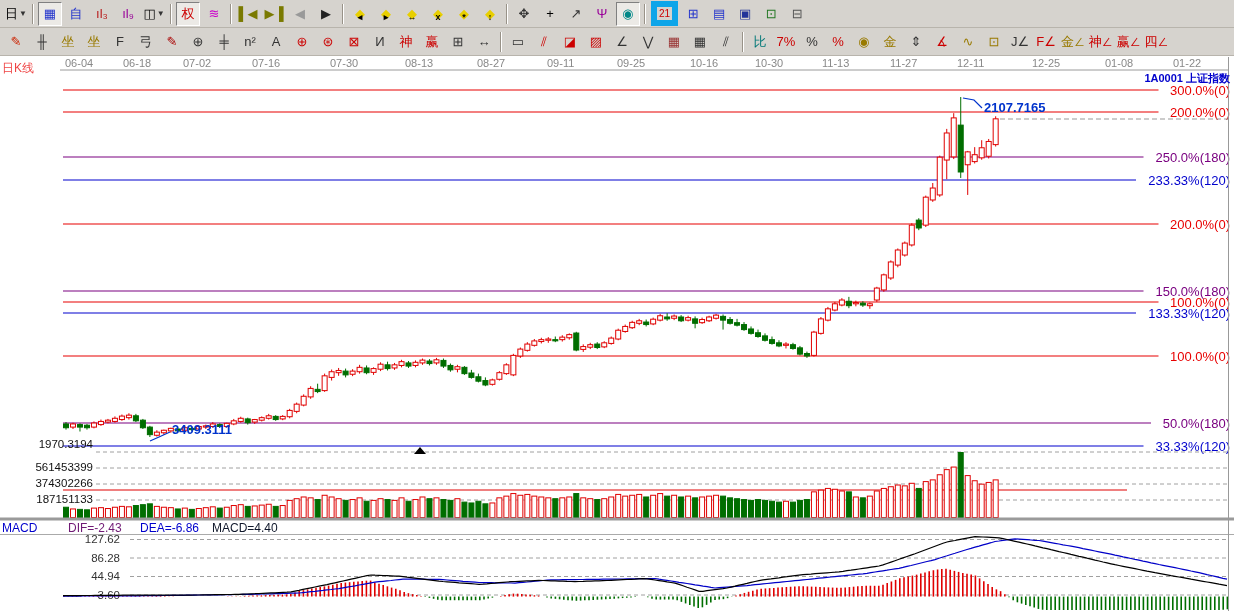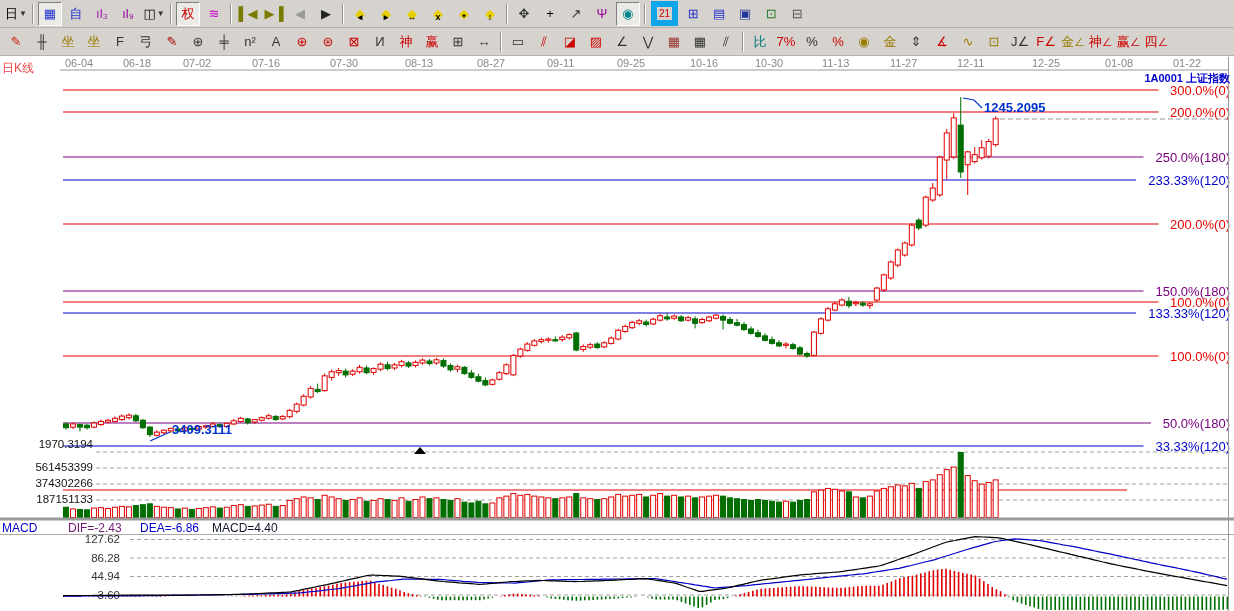--- a/index.html
+++ b/index.html
@@ -43,21 +43,21 @@
         <span class="dd">▼</span>
       </div>
       <div class="tsep"></div>
       <div class="tbtn pressed">
         <span class="g" style="color: rgb(34, 51, 204);">▦</span>
       </div>
       <div class="tbtn">
         <span class="g" style="color: rgb(34, 51, 204);">自</span>
       </div>
       <div class="tbtn">
-        <span class="g" style="color: #a21caf;">ıl₃</span>
+        <span class="g" style="color: #b91c1c;">ıl₃</span>
       </div>
       <div class="tbtn">
         <span class="g" style="color: rgb(153, 0, 153);">ıl₉</span>
       </div>
       <div class="tbtn">
         <span class="g" style="color: rgb(0, 0, 0);">◫</span>
         <span class="dd">▼</span>
       </div>
       <div class="tsep"></div>
       <div class="tbtn pressed">
@@ -1004,21 +1004,21 @@
         <line x1="1214.8000000000065" y1="596.6" x2="1214.8000000000065" y2="610" stroke="#006e00" stroke-width="1.6"></line>
         <line x1="1219.0000000000066" y1="596.6" x2="1219.0000000000066" y2="610" stroke="#006e00" stroke-width="1.6"></line>
         <line x1="1223.2000000000066" y1="596.6" x2="1223.2000000000066" y2="609.763925358851" stroke="#006e00" stroke-width="1.6"></line>
         <line x1="1227.4000000000067" y1="596.6" x2="1227.4000000000067" y2="609.3072406698558" stroke="#006e00" stroke-width="1.6"></line>
         <polyline points="63,596.1 67,596.1 71,596.1 75,596.1 79,596.1 83,596.0 87,596.0 91,596.0 95,596.0 99,596.0 103,595.9 107,595.9 111,595.9 115,595.9 119,595.9 123,595.8 127,595.8 131,595.8 135,595.8 139,595.8 143,595.7 147,595.7 151,595.7 155,595.6 159,595.6 163,595.5 167,595.5 171,595.4 175,595.4 179,595.3 183,595.3 187,595.2 191,595.1 195,595.1 199,595.0 203,595.0 207,594.9 211,594.9 215,594.8 219,594.8 223,594.7 227,594.7 231,594.6 235,594.5 239,594.5 243,594.4 247,594.4 251,594.3 255,594.2 259,594.1 263,594.0 267,593.9 271,593.8 275,593.7 279,593.6 283,593.4 287,593.3 291,593.2 295,593.1 299,593.0 303,592.6 307,592.2 311,591.7 315,591.3 319,590.8 323,590.4 327,589.9 331,589.5 335,589.0 339,588.6 343,587.9 347,587.2 351,586.5 355,585.8 359,585.0 363,584.3 367,583.6 371,582.9 375,582.2 379,581.7 383,581.3 387,580.9 391,580.5 395,580.0 399,579.6 403,579.2 407,579.0 411,579.1 415,579.1 419,579.2 423,579.2 427,579.3 431,579.3 435,579.4 439,579.4 443,579.7 447,580.0 451,580.3 455,580.6 459,580.9 463,581.3 467,581.6 471,581.9 475,582.2 479,582.5 483,582.6 487,582.7 491,582.7 495,582.8 499,582.8 503,582.9 507,583.0 511,583.0 515,583.1 519,582.7 523,582.3 527,582.0 531,581.6 535,581.2 539,580.9 543,580.5 547,580.2 551,579.9 555,579.8 559,579.8 563,579.7 567,579.7 571,579.6 575,579.6 579,579.5 583,579.5 587,579.4 591,579.4 595,579.3 599,579.3 603,579.2 607,579.2 611,579.1 615,579.1 619,579.0 623,579.0 627,578.9 631,578.8 635,578.8 639,578.7 643,578.7 647,578.6 651,578.6 655,578.5 659,579.2 663,579.8 667,580.4 671,581.0 675,581.6 679,582.3 683,582.9 687,583.5 691,584.1 695,584.8 699,585.4 703,586.1 707,586.7 711,587.4 715,588.0 719,587.7 723,587.4 727,587.1 731,586.8 735,586.5 739,586.2 743,585.9 747,585.6 751,585.2 755,584.7 759,584.3 763,583.9 767,583.5 771,583.1 775,582.7 779,582.3 783,581.9 787,581.5 791,581.1 795,580.7 799,580.3 803,579.9 807,579.5 811,579.1 815,578.7 819,578.2 823,577.8 827,577.4 831,577.0 835,576.6 839,576.2 843,575.8 847,575.4 851,575.0 855,574.6 859,574.2 863,573.8 867,573.3 871,572.6 875,572.0 879,571.4 883,570.8 887,570.2 891,569.5 895,568.9 899,568.3 903,567.4 907,566.4 911,565.5 915,564.5 919,563.5 923,562.5 927,561.5 931,560.6 935,559.6 939,558.3 943,557.0 947,555.8 951,554.5 955,553.3 959,552.0 963,550.7 967,549.5 971,548.4 975,547.2 979,546.1 983,544.9 987,543.8 991,542.7 995,541.5 999,541.0 1003,540.4 1007,539.9 1011,539.3 1015,538.8 1019,539.1 1023,539.4 1027,539.7 1031,540.0 1035,540.3 1039,540.5 1043,541.2 1047,541.9 1051,542.6 1055,543.3 1059,544.0 1063,544.8 1067,545.5 1071,546.2 1075,546.9 1079,547.7 1083,548.6 1087,549.4 1091,550.2 1095,551.0 1099,551.8 1103,552.6 1107,553.4 1111,554.2 1115,555.1 1119,555.9 1123,556.8 1127,557.6 1131,558.5 1135,559.4 1139,560.2 1143,561.1 1147,561.9 1151,562.8 1155,563.6 1159,564.5 1163,565.3 1167,566.1 1171,566.9 1175,567.7 1179,568.5 1183,569.3 1187,570.1 1191,571.0 1195,571.8 1199,572.7 1203,573.6 1207,574.6 1211,575.5 1215,576.4 1219,577.3 1223,578.3 1227,579.2" fill="none" stroke="#0000c8" stroke-width="1.2"></polyline>
         <polyline points="63,595.7 67,595.7 71,595.6 75,595.6 79,595.6 83,595.5 87,595.5 91,595.5 95,595.4 99,595.4 103,595.4 107,595.3 111,595.3 115,595.3 119,595.3 123,595.2 127,595.2 131,595.2 135,595.2 139,595.2 143,595.2 147,595.2 151,595.2 155,595.2 159,595.2 163,595.2 167,595.2 171,595.2 175,595.2 179,595.2 183,595.2 187,595.1 191,595.1 195,595.0 199,595.0 203,594.9 207,594.8 211,594.8 215,594.7 219,594.7 223,594.6 227,594.5 231,594.5 235,594.4 239,594.4 243,594.2 247,594.0 251,593.8 255,593.7 259,593.5 263,593.3 267,593.1 271,592.9 275,592.8 279,592.6 283,592.4 287,592.2 291,591.9 295,591.1 299,590.3 303,589.4 307,588.6 311,587.8 315,587.0 319,586.2 323,585.4 327,584.6 331,583.7 335,582.8 339,581.9 343,581.0 347,580.1 351,579.2 355,578.3 359,577.4 363,576.5 367,575.6 371,575.0 375,575.2 379,575.3 383,575.5 387,575.7 391,575.9 395,576.1 399,576.2 403,576.7 407,577.2 411,577.6 415,578.1 419,578.6 423,579.1 427,579.6 431,580.1 435,580.6 439,581.1 443,581.5 447,581.8 451,582.1 455,582.4 459,582.8 463,583.1 467,583.4 471,583.7 475,584.0 479,584.3 483,584.1 487,583.8 491,583.4 495,583.1 499,582.7 503,582.3 507,582.0 511,581.7 515,581.5 519,581.3 523,581.1 527,580.9 531,580.8 535,580.6 539,580.4 543,580.5 547,580.6 551,580.8 555,580.9 559,581.1 563,581.2 567,581.4 571,581.5 575,581.7 579,581.5 583,581.4 587,581.2 591,581.1 595,580.9 599,580.8 603,580.6 607,580.5 611,580.3 615,580.1 619,579.9 623,579.7 627,579.5 631,579.3 635,579.1 639,578.8 643,578.6 647,578.8 651,579.4 655,580.0 659,580.6 663,581.2 667,581.9 671,582.5 675,583.1 679,584.4 683,585.8 687,587.2 691,588.5 695,589.9 699,591.3 703,591.3 707,590.7 711,590.2 715,589.7 719,589.2 723,588.7 727,588.0 731,587.1 735,586.2 739,585.2 743,584.3 747,583.4 751,582.4 755,581.5 759,580.6 763,579.9 767,579.4 771,578.9 775,578.3 779,577.8 783,577.2 787,576.7 791,576.1 795,575.6 799,575.1 803,574.7 807,574.4 811,574.1 815,573.7 819,573.4 823,573.1 827,572.8 831,572.5 835,572.2 839,571.8 843,571.3 847,570.7 851,570.2 855,569.6 859,569.0 863,568.4 867,567.8 871,567.2 875,566.6 879,566.0 883,564.9 887,563.5 891,562.1 895,560.7 899,559.3 903,557.9 907,556.5 911,555.1 915,553.7 919,552.2 923,550.7 927,549.2 931,547.7 935,546.2 939,544.7 943,543.2 947,542.0 951,541.2 955,540.5 959,539.7 963,538.9 967,538.1 971,537.3 975,536.6 979,536.8 983,537.0 987,537.2 991,537.4 995,537.6 999,537.9 1003,538.6 1007,539.5 1011,540.4 1015,541.3 1019,542.2 1023,543.1 1027,544.0 1031,544.9 1035,545.9 1039,546.8 1043,547.8 1047,548.7 1051,549.7 1055,550.6 1059,551.6 1063,552.5 1067,553.4 1071,554.4 1075,555.3 1079,556.3 1083,557.2 1087,558.2 1091,559.1 1095,560.1 1099,561.0 1103,562.0 1107,562.9 1111,563.8 1115,564.7 1119,565.5 1123,566.3 1127,567.1 1131,567.9 1135,568.7 1139,569.5 1143,570.3 1147,571.2 1151,571.9 1155,572.7 1159,573.4 1163,574.1 1167,574.8 1171,575.6 1175,576.3 1179,577.0 1183,577.7 1187,578.4 1191,579.2 1195,579.9 1199,580.6 1203,581.3 1207,582.0 1211,582.7 1215,583.4 1219,584.2 1223,584.9 1227,585.6" fill="none" stroke="#000000" stroke-width="1.2"></polyline>
         <line x1="1228.5" y1="57" x2="1228.5" y2="611" stroke="#999"></line>
       </svg>
     <div class="lbl period">日K线</div>
     <div class="lbl symbol">1A0001 上证指数</div>
-    <div class="lbl ann ann-high">1245.2095</div>
+    <div class="lbl ann ann-high">2107.7165</div>
     <div class="lbl ann ann-low">3409.3111</div>
     <div class="macd-header">
       <span class="mh-ind">MACD</span>
       <span class="mh-dif">DIF=-2.43</span>
       <span class="mh-dea">DEA=-6.86</span>
       <span class="mh-macd">MACD=4.40</span>
     </div>
   </div>
 </div>
 

